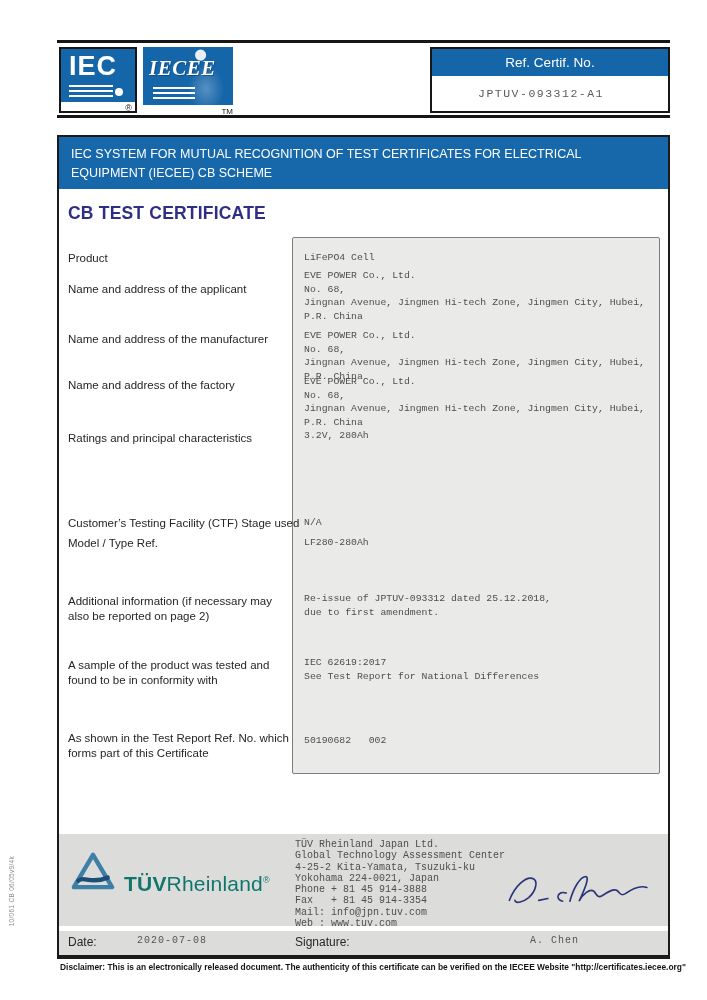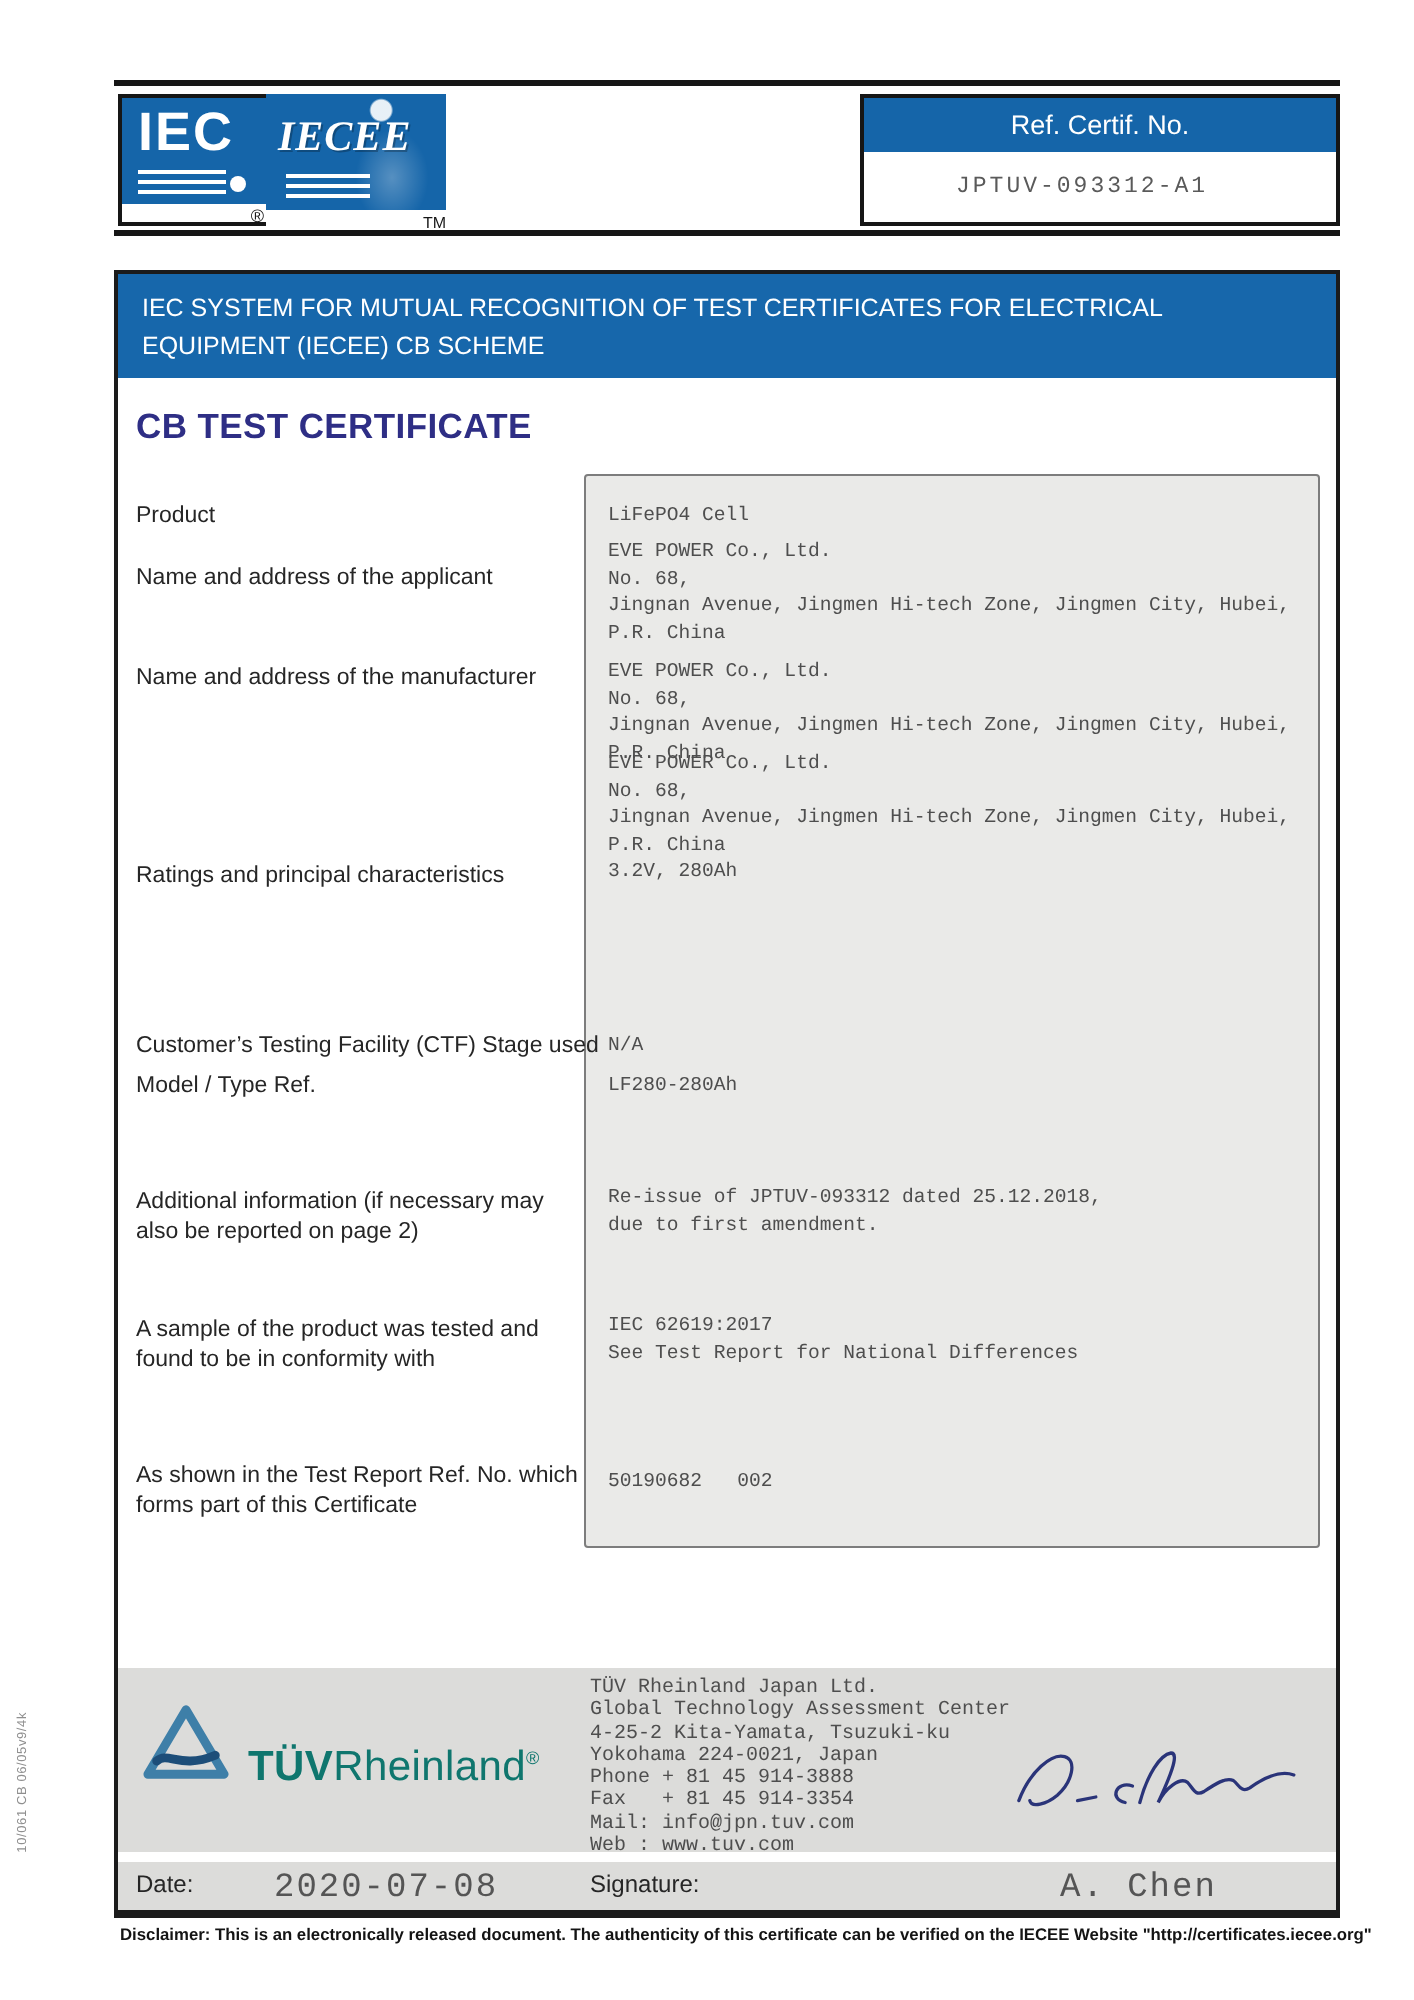--- a/index.html
+++ b/index.html
@@ -13,21 +13,21 @@
   
   .header { position:relative; height:78px; border-top:3px solid #161616; border-bottom:3px solid #161616; background:#fff; }
   .iec-box { position:absolute; left:2px; top:4px; width:78px; height:66px; border:2px solid #161616; background:#fff; }
   .iec-blue { position:absolute; left:0; right:0; top:0; bottom:9px; background:#1565a9; color:#fff; padding:3px 0 0 8px; }
   .iec-word { font-size:27px; font-weight:bold; letter-spacing:1px; line-height:28px; }
   .iec-lines { position:absolute; left:8px; bottom:5px; width:44px; }
   .iec-lines div { height:2.5px; background:#fff; margin-top:2.5px; }
   .iec-dot { position:absolute; right:12px; bottom:6px; width:8px; height:8px; border-radius:50%; background:#fff; }
   .iec-reg { position:absolute; right:3px; bottom:-2px; font-size:9px; color:#161616; }
 
-  .iecee-box { position:absolute; left:76px; top:4px; width:90px; height:66px; background:#fff; }
+  .iecee-box { position:absolute; left:86px; top:4px; width:90px; height:66px; background:#fff; }
   .iecee-blue { position:absolute; left:0; right:0; top:0; bottom:8px;
     background:
       radial-gradient(circle at 64% 14%, rgba(255,255,255,.9) 0 5px, rgba(255,255,255,0) 6px),
       radial-gradient(ellipse 26px 34px at 70% 72%, rgba(255,255,255,.28), rgba(255,255,255,0) 70%),
       #1565a9;
     color:#fff; }
   .iecee-word { position:absolute; left:6px; top:9px; font-family:"Liberation Serif", serif; font-style:italic; font-weight:bold; font-size:21px; letter-spacing:.5px; text-shadow:1px 1px 0 rgba(0,0,0,.25); }
   .iecee-lines { position:absolute; left:10px; bottom:6px; width:42px; }
   .iecee-lines div { height:2.5px; background:#fff; margin-top:2.5px; }
   .iecee-tm { position:absolute; right:0px; bottom:-3px; font-size:8px; color:#161616; }
@@ -51,21 +51,21 @@
   .footer { position:relative; height:92px; background:#dcdcda; }
   .tuv-logo { position:absolute; left:12px; top:12px; display:flex; align-items:center; }
   .tuv-text { margin-left:9px; font-size:21px; color:#0f766e; letter-spacing:.2px;margin-top:26px; }
   .tuv-text .b { font-weight:bold; }
   .tuv-text sup { font-size:9px; }
   .footer-address { position:absolute; left:236px; top:5px; font-family:"Liberation Mono","DejaVu Sans Mono",monospace; font-size:10px; line-height:11.3px; color:#4e4e4e; white-space:pre; }
   .sig-svg { position:absolute; right:8px; top:26px; }
   .gap { height:5px; background:#fff; }
   .date-strip { position:relative; height:24px; background:#dcdcda; font-size:12px; color:#262626; }
   .date-strip span { position:absolute; top:4px; }
-  .ds-mono { font-family:"Liberation Mono","DejaVu Sans Mono",monospace; color:#555; letter-spacing:1px; font-size:17px; }
+  .ds-mono { font-family:"Liberation Mono","DejaVu Sans Mono",monospace; color:#555; letter-spacing:1px; font-size:10px; }
 
   .disclaimer { position:absolute; left:60px; top:962px; font-size:8.4px; font-weight:600; color:#141414; }
   .side-code { position:absolute; left:8px; top:856px; font-size:6.5px; color:#8f8f8f; letter-spacing:.3px; writing-mode:vertical-rl; transform:rotate(180deg); }
 </style>
 </head>
 <body>
 
 <div class="page">
   <div class="doc">
 
@@ -104,20 +104,21 @@
     <div class="main-box">
       <div class="banner">IEC SYSTEM FOR MUTUAL RECOGNITION OF TEST CERTIFICATES FOR ELECTRICAL EQUIPMENT (IECEE) CB SCHEME</div>
 
       <div class="content">
         <div class="page-title">CB TEST CERTIFICATE</div>
         <div class="value-box"></div>
 
         <div class="flabel" style="top:62px">Product</div>
         <div class="flabel" style="top:93px">Name and address of the applicant</div>
         <div class="flabel" style="top:143px">Name and address of the manufacturer</div>
+        <div class="flabel" style="top:189px">Name and address of the factory</div>
         <div class="flabel" style="top:242px">Ratings and principal characteristics</div>
         <div class="flabel" style="top:327px">Customer’s Testing Facility (CTF) Stage used</div>
         <div class="flabel" style="top:347px">Model / Type Ref.</div>
         <div class="flabel" style="top:405px">Additional information (if necessary may
 also be reported on page 2)</div>
         <div class="flabel" style="top:469px">A sample of the product was tested and
 found to be in conformity with</div>
         <div class="flabel" style="top:542px">As shown in the Test Report Ref. No. which
 forms part of this Certificate</div>
 

